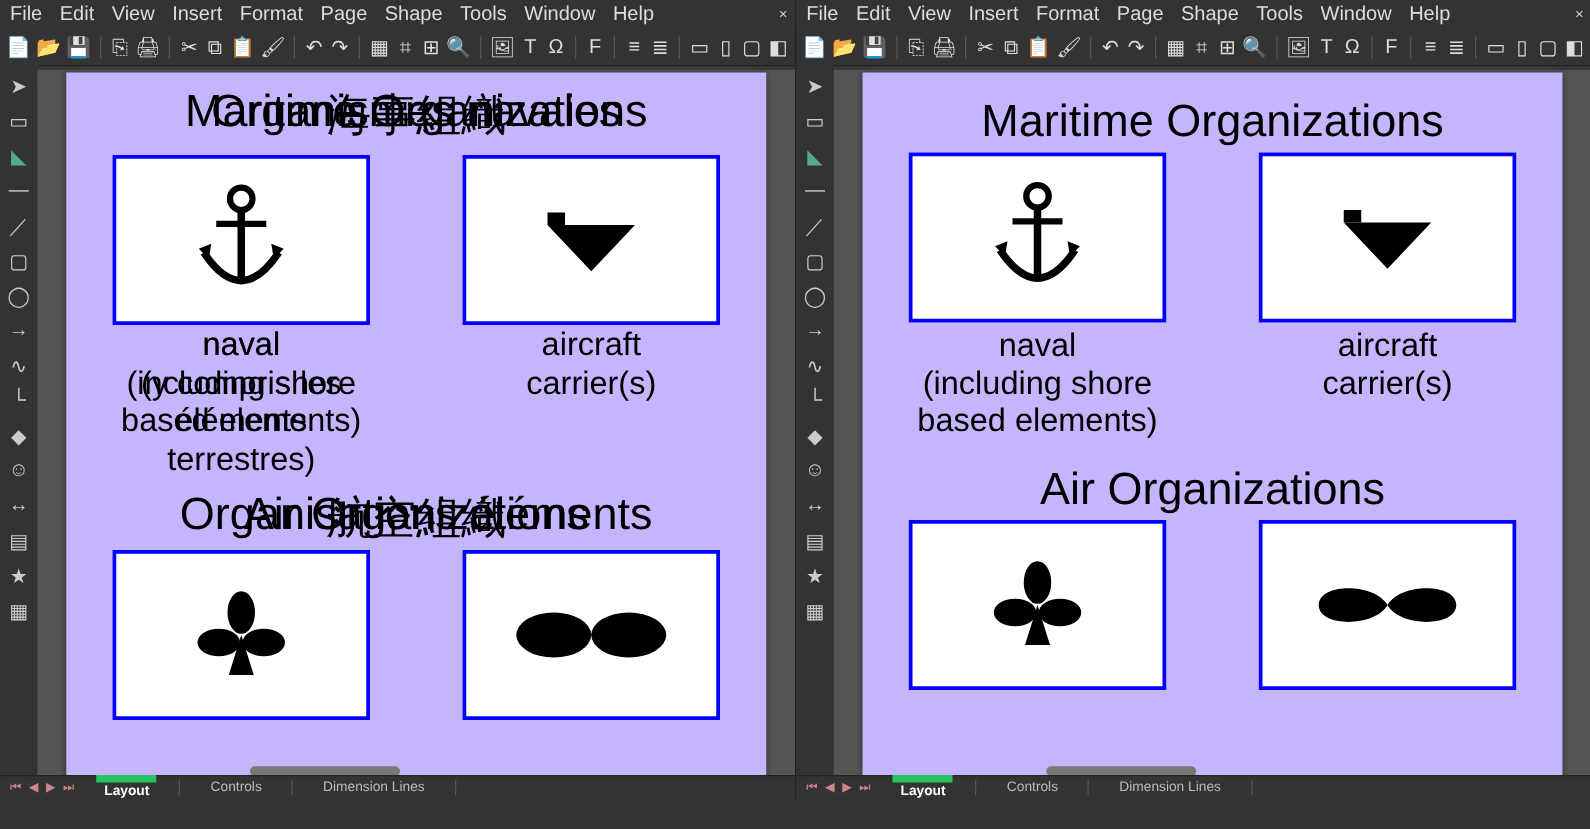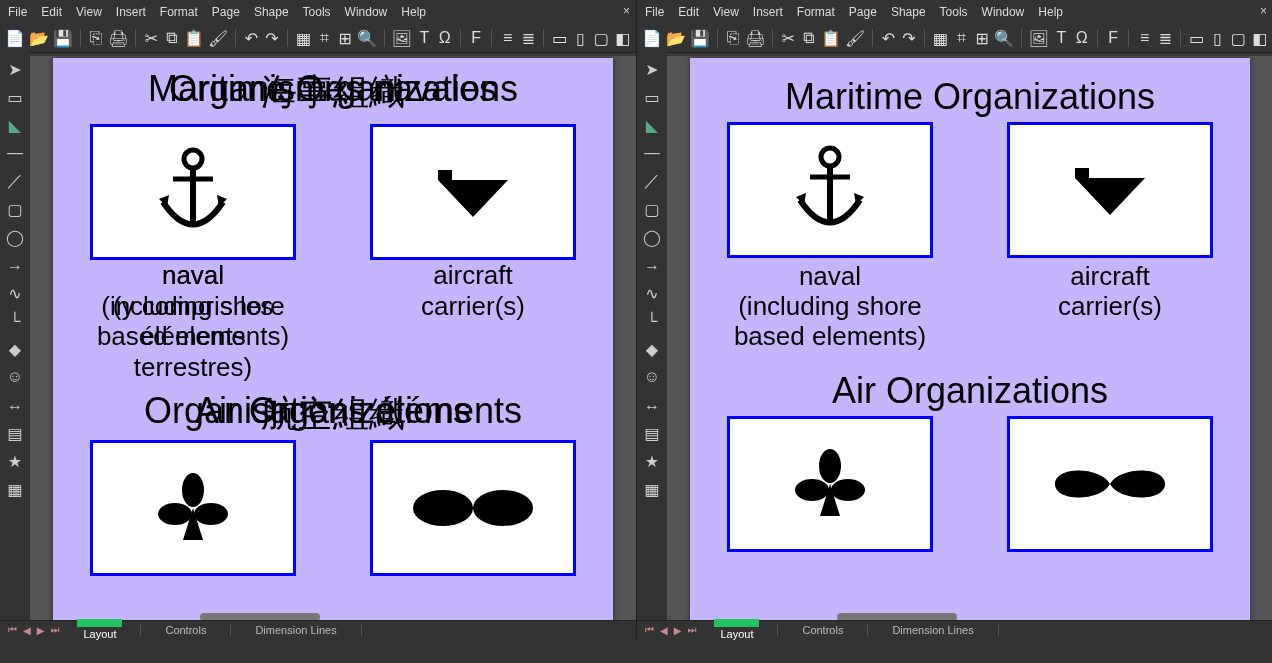--- a/index.html
+++ b/index.html
@@ -1,16 +1,16 @@
 <!DOCTYPE html>
 <html><head>
 <meta charset="utf-8">
 <style>
   html, body { margin:0; padding:0; width:1272px; height:663px; background:#333333; font-family:"Liberation Sans","DejaVu Sans",Arial,sans-serif; overflow:hidden; color:#ccc;}
-  .topbar { height:24px; background:#333333; display:flex; align-items:center; padding:0 8px; gap:14px; font-size:12px; color:#ddd;}
+  .topbar { height:24px; background:#333333; display:flex; align-items:center; padding:0 8px; gap:14px; font-size:16px; color:#ddd;}
   .topbar span { cursor:default; }
   .panes { display:flex; width:100%; height:639px; }
   .pane { position:relative; width:636px; height:639px; background:#333333; }
   .pane + .pane { border-left:1px solid #222;}
   .toolbar-row { height:28px; display:flex; align-items:center; gap:6px; padding:0 6px; }
   .tb-icon { width:18px; height:18px; display:flex; align-items:center; justify-content:center; color:#ddd; }
   .tb-sep { width:1px; height:18px; background:#555; margin:0 2px;}
   .ruler-h { height:16px; background:#3a3a3a; border-top:1px solid #222; border-bottom:1px solid #222; margin-left:30px;}
   .ruler-h-inner { position:relative; height:100%; }
   .ruler-h-inner::before{ content:""; position:absolute; left:0; right:0; top:50%; }
@@ -20,21 +20,21 @@
   .page { width:560px; height:580px; background:#c4b5fd; margin-top:2px; box-shadow:0 0 6px rgba(0,0,0,0.5); position:relative; padding:10px 0 0 0;}
   .page .title { font-size:36px; font-weight:400; color:#000; text-align:center; margin:8px 0 4px 0; }
   .page .air-title { font-size:36px; font-weight:400; color:#000; text-align:center; margin:18px 0 2px 0;}
   .row { display:flex; justify-content:space-around; align-items:flex-start; margin-top:2px;}
   .card { display:flex; flex-direction:column; align-items:center; width:260px;}
   .box { width:200px; height:130px; border:3px solid #0000ff; background:#fff; display:flex; align-items:center; justify-content:center;}
   .caption { font-size:26px; color:#000; text-align:center; margin-top:4px; line-height:1.15;}
   .scroll-thumb-h { position:absolute; bottom:18px; left:200px; width:120px; height:8px; background:#777; border-radius:4px;}
   .statusbar { position:absolute; left:0; right:0; bottom:0; height:18px; background:#333333; border-top:1px solid #222; display:flex; align-items:center; gap:18px; padding:0 8px; font-size:11px; color:#bbb;}
   .statusbar .tab { padding:1px 6px; }
-  .statusbar .active { color:#fff; border-top:8px solid #22c55e; }
+  .statusbar .active { color:#fff; border-top:6px solid #22c55e;font-weight:bold; }
   .statusbar .sep { width:1px; height:12px; background:#555;}
   .close-btn { position:absolute; right:6px; top:4px; color:#ccc; font-size:12px;}
   .title-stack { position:relative; height:54px; }
   .title-stack .layer { position:absolute; left:0; right:0; top:0; font-size:36px; color:#000; text-align:center; font-weight:400;}
   .caption-stack { position:relative; height:130px; width:100%; }
   .caption-stack .clayer { position:absolute; left:0; right:0; top:0; font-size:26px; color:#000; text-align:center; line-height:1.18;}
   .air-stack { position:relative; height:46px;}
   .air-stack .layer { position:absolute; left:0; right:0; top:0; font-size:36px; color:#000; text-align:center;}
   svg { display:block; }
   .nav-arrows { display:flex; gap:6px; align-items:center;}

